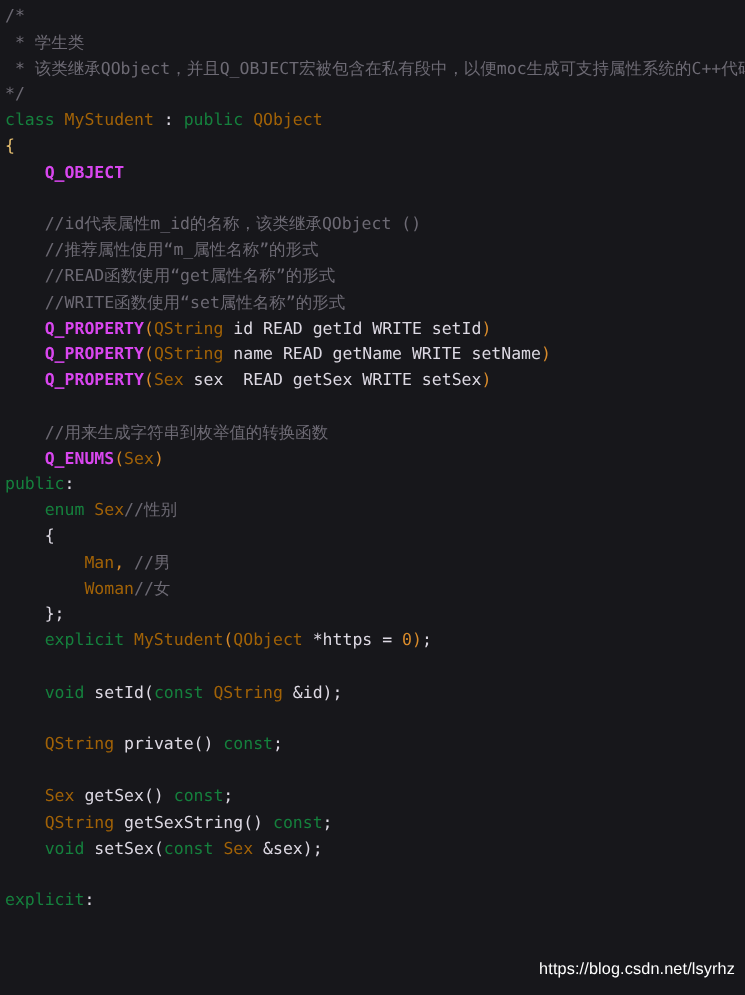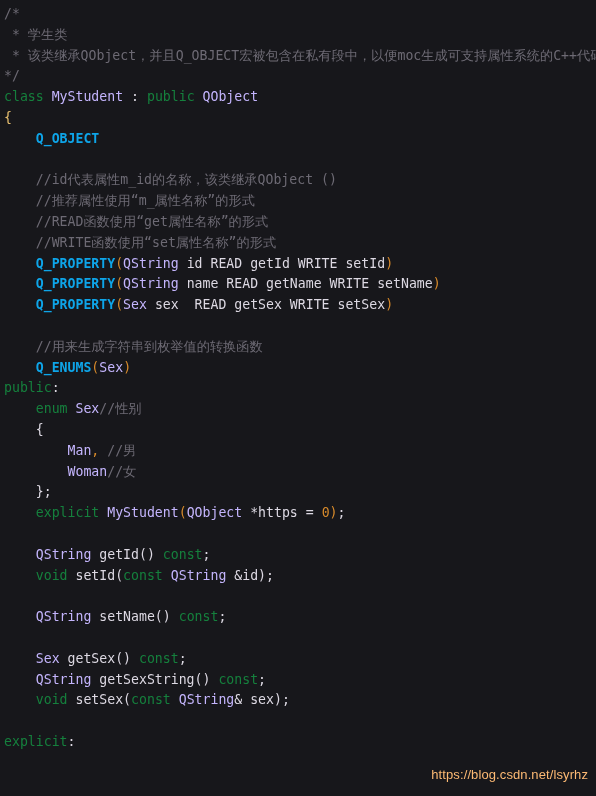--- a/index.html
+++ b/index.html
@@ -33,35 +33,35 @@
     font-size: 13.2px;
     white-space: pre;
     padding-left: 4px;
     letter-spacing: 0px;
     overflow: hidden;
   }
 
   
   .t-cmt      { color: #6d6a74; }           
   .t-kw       { color: #15803d; }           
-  .t-type     { color: #c4b5fd; }           
+  .t-type     { color: #a16207; }           
   .t-plain    { color: #ddd9e3; }           
-  .t-macro    { color: #0ea5e9; font-weight: bold; }  
+  .t-macro    { color: #d946ef; font-weight: bold; }  
   .t-punc     { color: #d98b2b; }           
   .t-num      { color: #d98b2b; }
   .t-brace    { color: #e8c070; }           
   .t-bold     { font-weight: normal; }
 
   #watermark {
     position: absolute;
     right: 8px;
     bottom: 14px;
     font-family: "Liberation Sans", sans-serif;
     font-size: 13px;
-    color: #fdba74;
+    color: #ffffff;
     letter-spacing: 0.1px;
     white-space: nowrap;
   }
 </style>
 </head>
 <body>
 
 <div id="code">
     <div class="line"><span class="t-cmt">/*</span></div>
     <div class="line"><span class="t-cmt"> * 学生类</span></div>
@@ -82,26 +82,25 @@
     <div class="line"><span class="t-cmt">    //用来生成字符串到枚举值的转换函数</span></div>
     <div class="line"><span class="t-macro">    Q_ENUMS</span><span class="t-punc">(</span><span class="t-type">Sex</span><span class="t-punc">)</span></div>
     <div class="line"><span class="t-kw">public</span><span class="t-plain">:</span></div>
     <div class="line"><span class="t-kw">    enum </span><span class="t-type">Sex</span><span class="t-cmt">//性别</span></div>
     <div class="line"><span class="t-plain t-bold">    {</span></div>
     <div class="line"><span class="t-type t-bold">        Man</span><span class="t-punc">,</span><span class="t-cmt"> //男</span></div>
     <div class="line"><span class="t-type t-bold">        Woman</span><span class="t-cmt">//女</span></div>
     <div class="line"><span class="t-plain t-bold">    };</span></div>
     <div class="line"><span class="t-kw">    explicit </span><span class="t-type">MyStudent</span><span class="t-punc">(</span><span class="t-type">QObject</span><span class="t-plain t-bold"> *https = </span><span class="t-num">0</span><span class="t-punc">)</span><span class="t-plain t-bold">;</span></div>
     <div class="line"><span class="t-plain"></span></div>
-    <div class="line"><span class="t-type">    QString</span><span class="t-plain t-bold"> getId() </span><span class="t-kw">const</span><span class="t-plain t-bold">;</span></div>
     <div class="line"><span class="t-kw">    void</span><span class="t-plain t-bold"> setId(</span><span class="t-kw">const </span><span class="t-type">QString</span><span class="t-plain t-bold"> &amp;id);</span></div>
     <div class="line"><span class="t-plain"></span></div>
-    <div class="line"><span class="t-type">    QString</span><span class="t-plain t-bold"> setName() </span><span class="t-kw">const</span><span class="t-plain t-bold">;</span></div>
+    <div class="line"><span class="t-type">    QString</span><span class="t-plain t-bold"> private() </span><span class="t-kw">const</span><span class="t-plain t-bold">;</span></div>
     <div class="line"><span class="t-plain"></span></div>
     <div class="line"><span class="t-type">    Sex</span><span class="t-plain t-bold"> getSex() </span><span class="t-kw">const</span><span class="t-plain t-bold">;</span></div>
     <div class="line"><span class="t-type">    QString</span><span class="t-plain t-bold"> getSexString() </span><span class="t-kw">const</span><span class="t-plain t-bold">;</span></div>
-    <div class="line"><span class="t-kw">    void</span><span class="t-plain t-bold"> setSex(</span><span class="t-kw">const </span><span class="t-type">QString</span><span class="t-plain t-bold">&amp; sex);</span></div>
+    <div class="line"><span class="t-kw">    void</span><span class="t-plain t-bold"> setSex(</span><span class="t-kw">const </span><span class="t-type">Sex</span><span class="t-plain t-bold"> &amp;sex);</span></div>
     <div class="line"><span class="t-plain"></span></div>
     <div class="line"><span class="t-kw">explicit</span><span class="t-plain">:</span></div>
     <div class="line"></div>
   </div>
 
 <div id="watermark">https://blog.csdn.net/lsyrhz</div>
 
 </body></html>

